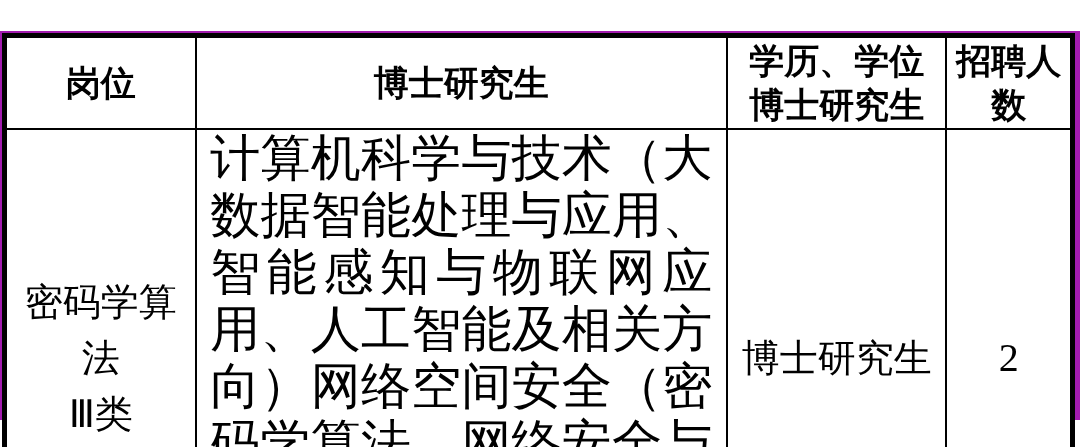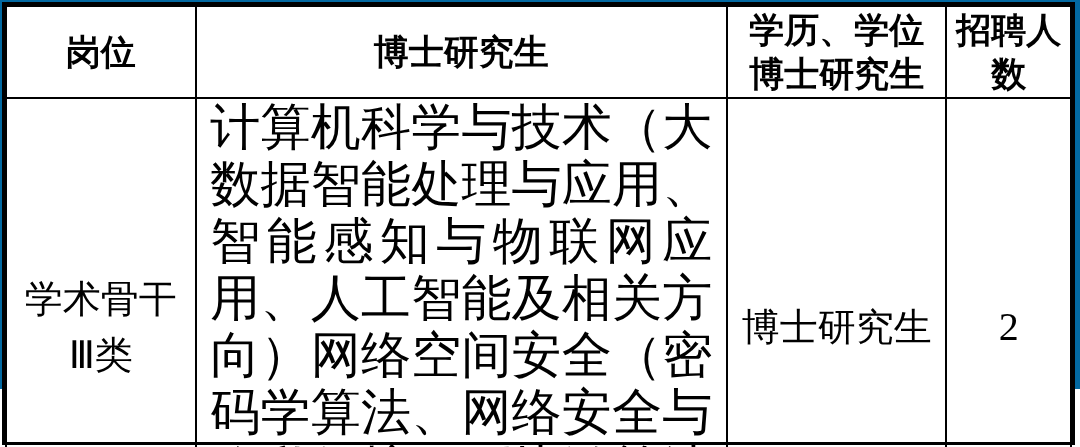--- a/index.html
+++ b/index.html
@@ -7,21 +7,22 @@
     padding: 0;
     background: #ffffff;
     width: 1080px;
     height: 447px;
     overflow: hidden;
   }
   .page {
     position: relative;
     width: 1080px;
     height: 389px;
-    background: #0369a1;
+    background: #a21caf;
+    margin-top: 31px;
   }
   .table-wrap {
     position: absolute;
     left: 2px;
     top: 2px;
     width: 1073px;
     height: 443px;
     border: 3px solid #000000;
     box-sizing: border-box;
     background: #ffffff;
@@ -90,21 +91,21 @@
           </th>
           <th>
             <span class="hline">招聘人</span>
             <span class="hline">数</span>
           </th>
         </tr>
       </thead>
       <tbody>
         <tr>
           <td>
-            <span class="hline">学术骨干</span>
+            <span class="hline">密码学算法</span>
             <span class="hline">Ⅲ类</span>
           </td>
           <td>
             <div class="major-inner">计算机科学与技术（大数据智能处理与应用、智能感知与物联网应用、人工智能及相关方向）网络空间安全（密码学算法、网络安全与隐私保护、区块链算法和应用及相关方向）</div>
           </td>
           <td>博士研究生</td>
           <td class="cell-headcount">2</td>
         </tr>
       </tbody>
     </table>

